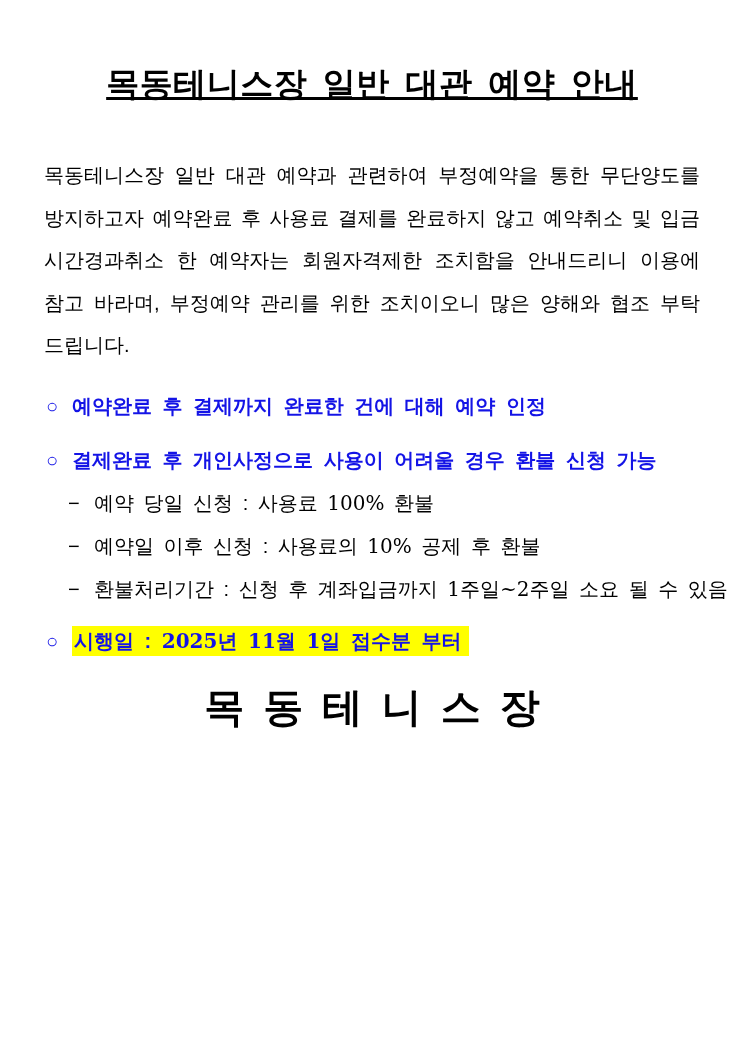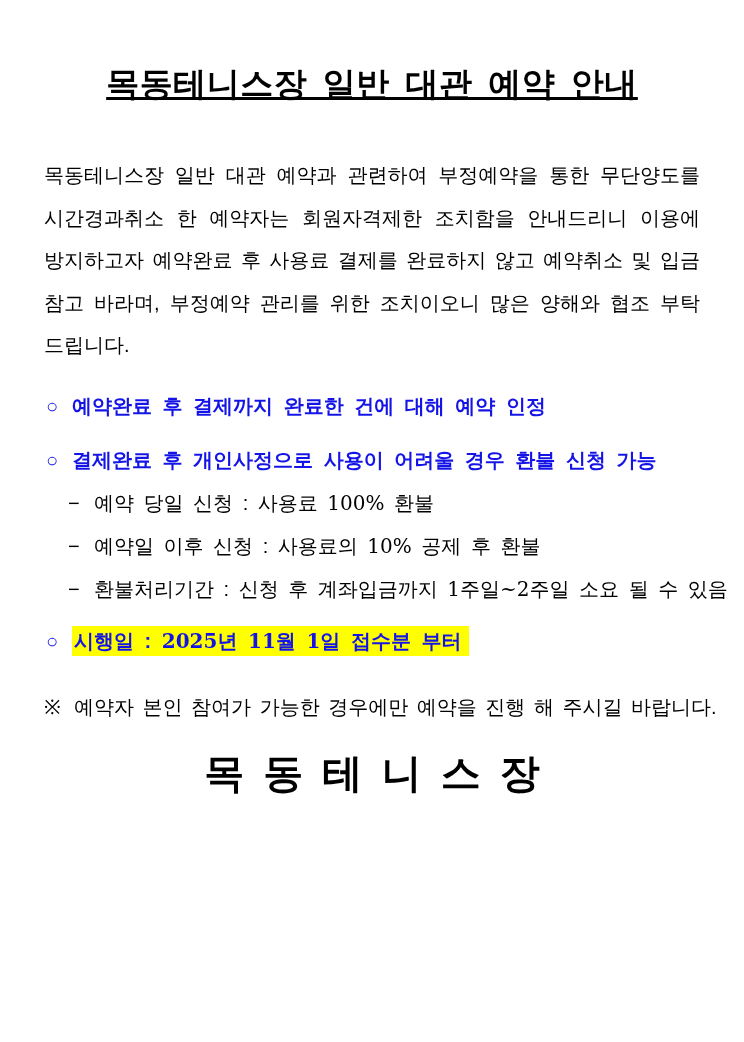--- a/index.html
+++ b/index.html
@@ -105,22 +105,22 @@
 </style>
 </head>
 <body>
 
 <div class="page">
 
   <h1 class="title">목동테니스장 일반 대관 예약 안내</h1>
 
   <div class="intro">
     <div class="pline">목동테니스장 일반 대관 예약과 관련하여 부정예약을 통한 무단양도를</div>
+    <div class="pline">방지하고자 예약완료 후 사용료 결제를 완료하지 않고 예약취소 및 입금</div>
     <div class="pline">시간경과취소 한 예약자는 회원자격제한 조치함을 안내드리니 이용에</div>
-    <div class="pline">방지하고자 예약완료 후 사용료 결제를 완료하지 않고 예약취소 및 입금</div>
     <div class="pline">참고 바라며, 부정예약 관리를 위한 조치이오니 많은 양해와 협조 부탁</div>
     <div class="pline last">드립니다.</div>
   </div>
 
   <div class="sections">
 
 
     <section class="section">
       <div class="sec-head">
         <span class="marker">○</span><span class="head-text">예약완료 후 결제까지 완료한 건에 대해 예약 인정</span>
@@ -143,19 +143,16 @@
     </section>
 
     <section class="section">
       <div class="sec-head">
         <span class="marker">○</span><span class="head-text highlight">시행일 : <span class="num">2025</span>년 <span class="num">11</span>월 <span class="num">1</span>일 접수분 부터</span>
       </div>
     </section>
 
   </div>
 
-  <div class="note">
-    <span class="note-marker">※</span><span>예약자 본인 참여가 가능한 경우에만 예약을 진행 해 주시길 바랍니다.</span>
-  </div>
 
   <div class="footer">목 동 테 니 스 장</div>
 
 </div>
 
 </body></html>

